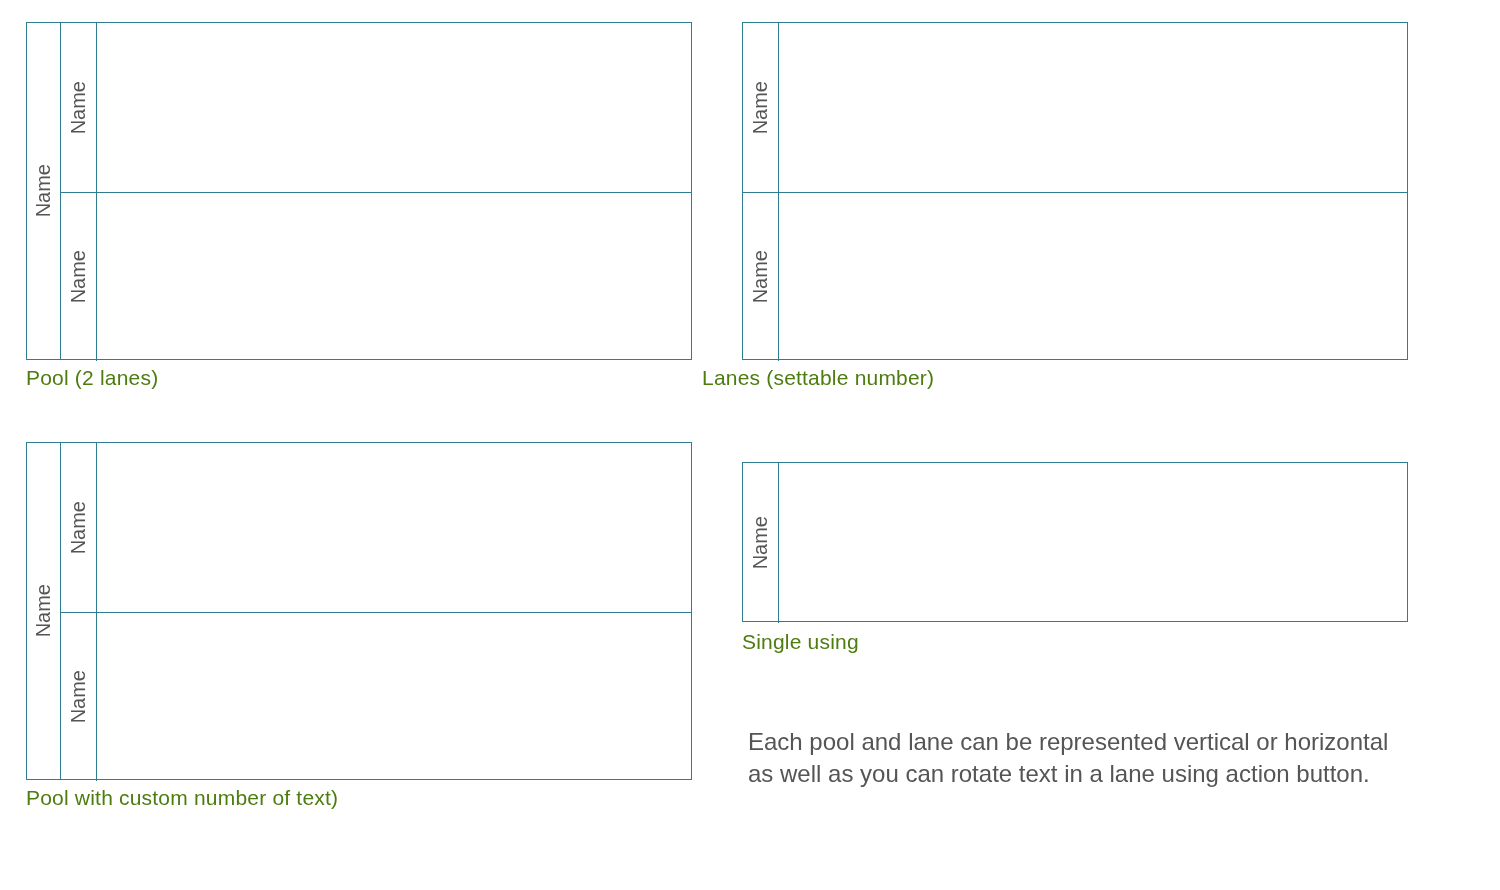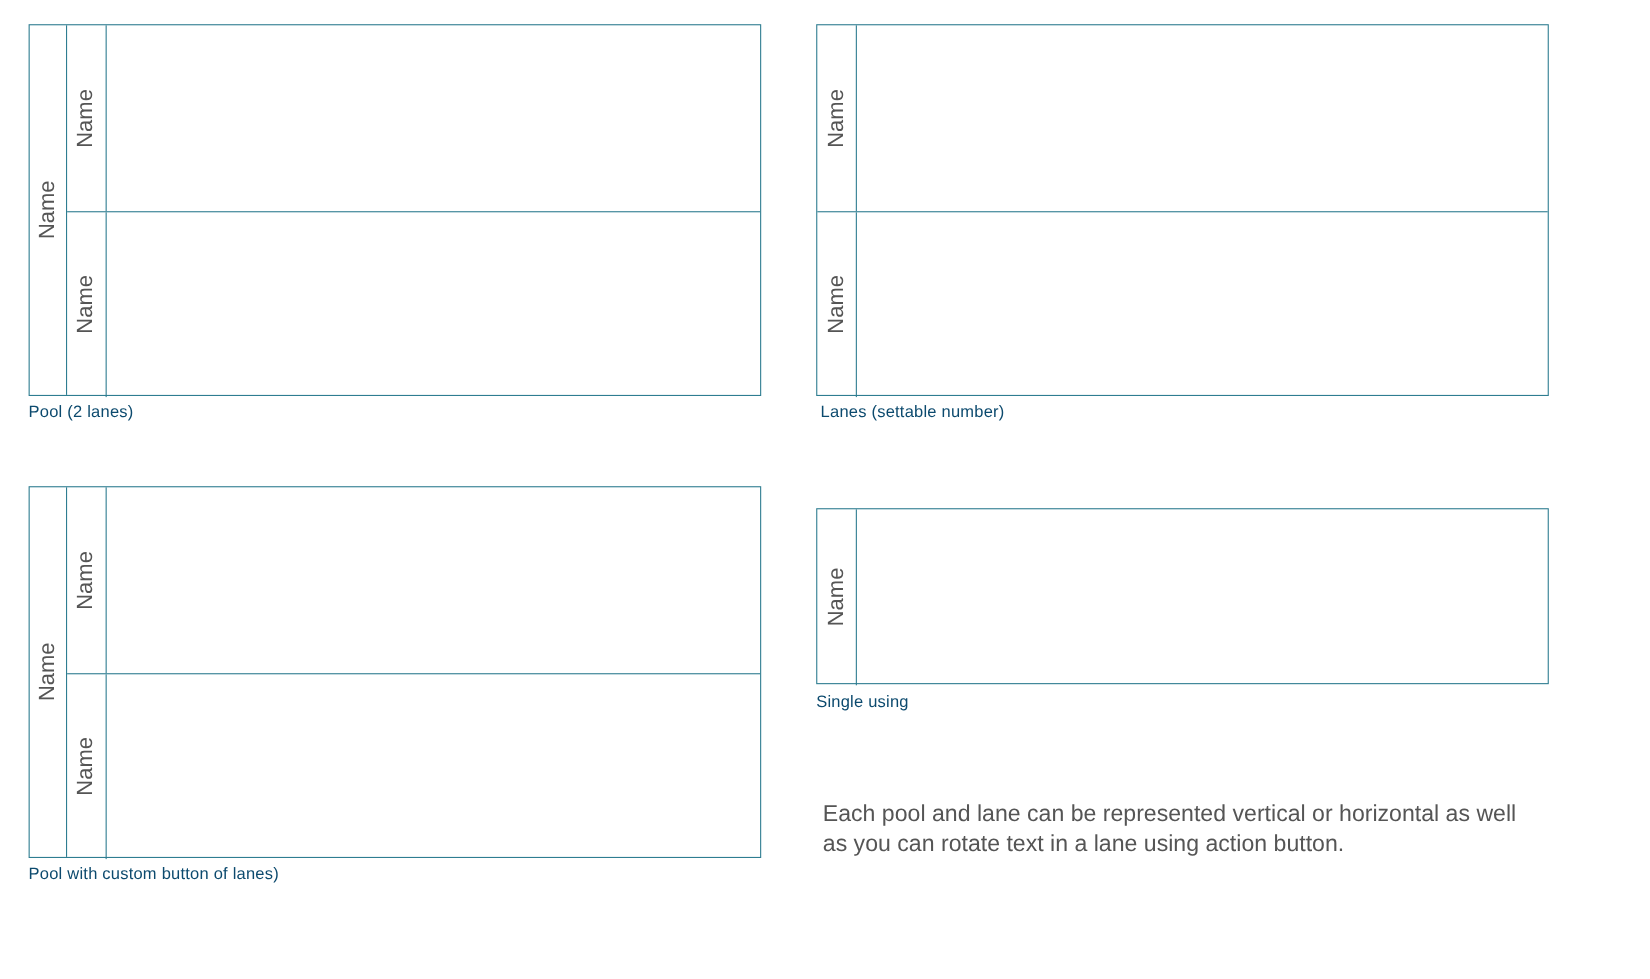--- a/index.html
+++ b/index.html
@@ -4,22 +4,22 @@
 <style>
   html,body{margin:0;padding:0;width:1500px;height:890px;background:#fff;font-family:"Segoe UI",Tahoma,Geneva,Verdana,sans-serif;color:#555}
   .canvas{position:relative;width:1500px;height:890px}
   .shape{position:absolute;border:1px solid #2e7d91;background:#fff;box-sizing:border-box}
   .lane-header{position:absolute;left:0;top:0;bottom:0;display:flex;align-items:center;justify-content:center;box-sizing:border-box}
   .pool-header{border-right:1px solid #2e7d91}
   .vlabel{writing-mode:vertical-rl;transform:rotate(180deg);font-size:20px;color:#555}
   .lane-row{position:absolute;left:0;right:0;box-sizing:border-box}
   .lane-row + .lane-row{border-top:1px solid #2e7d91}
   .lane-row .lane-header{width:36px;border-right:1px solid #2e7d91}
-  .caption{position:absolute;font-size:15px;color:#0c4a6e;letter-spacing:.2px}
-  .note{position:absolute;font-size:21px;color:#555;line-height:1.35;max-width:660px}
+  .caption{position:absolute;font-size:21px;color:#4d7c0f;letter-spacing:.2px}
+  .note{position:absolute;font-size:24px;color:#555;line-height:1.35;max-width:660px}
 </style>
 </head>
 <body>
 
 <div class="canvas">
 
   <div class="shape" style="left:26px;top:22px;width:666px;height:338px">
     <div class="lane-header pool-header" style="width:34px">
       <span class="vlabel">Name</span>
     </div>
@@ -41,38 +41,38 @@
       <div class="lane-header">
         <span class="vlabel">Name</span>
       </div>
     </div>
     <div class="lane-row" style="left:0;top:169px;height:169px">
       <div class="lane-header">
         <span class="vlabel">Name</span>
       </div>
     </div>
   </div>
-  <div class="caption" style="left:746px;top:366px">Lanes (settable number)</div>
+  <div class="caption" style="left:702px;top:366px">Lanes (settable number)</div>
 
   <div class="shape" style="left:26px;top:442px;width:666px;height:338px">
     <div class="lane-header pool-header" style="width:34px">
       <span class="vlabel">Name</span>
     </div>
     <div class="lane-row" style="left:34px;top:0;height:169px">
       <div class="lane-header">
         <span class="vlabel">Name</span>
       </div>
     </div>
     <div class="lane-row" style="left:34px;top:169px;height:169px">
       <div class="lane-header">
         <span class="vlabel">Name</span>
       </div>
     </div>
   </div>
-  <div class="caption" style="left:26px;top:786px">Pool with custom button of lanes)</div>
+  <div class="caption" style="left:26px;top:786px">Pool with custom number of text)</div>
 
   <div class="shape" style="left:742px;top:462px;width:666px;height:160px">
     <div class="lane-row" style="left:0;top:0;height:160px">
       <div class="lane-header">
         <span class="vlabel">Name</span>
       </div>
     </div>
   </div>
   <div class="caption" style="left:742px;top:630px">Single using</div>
 

